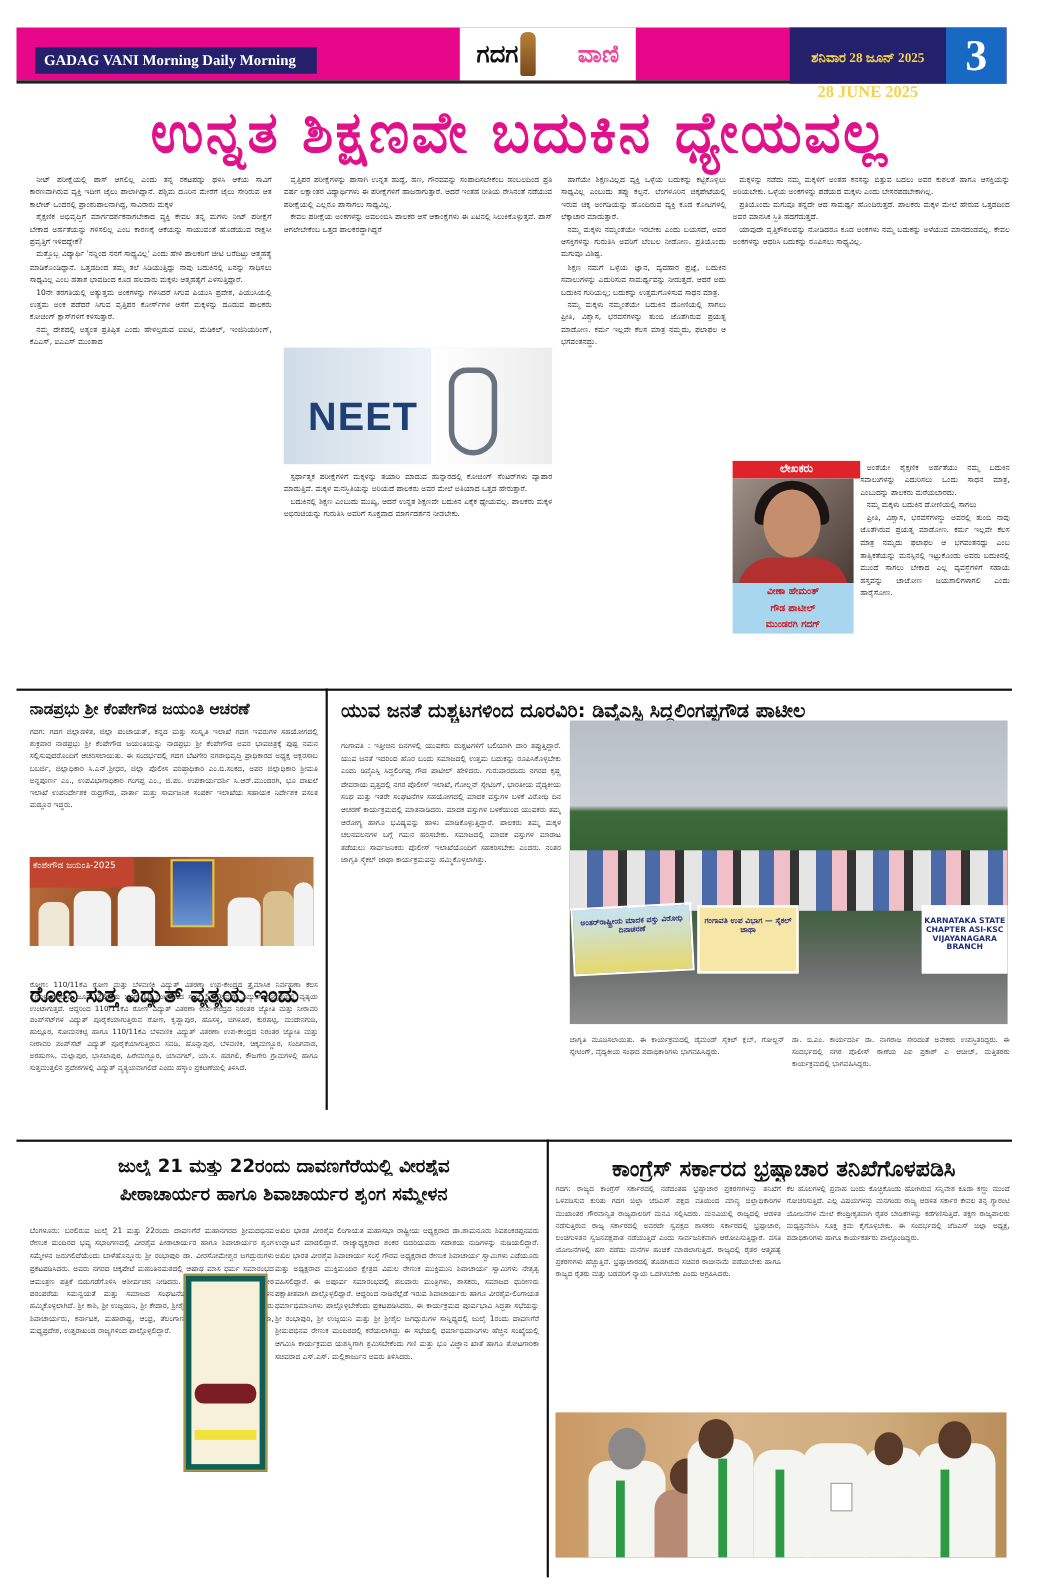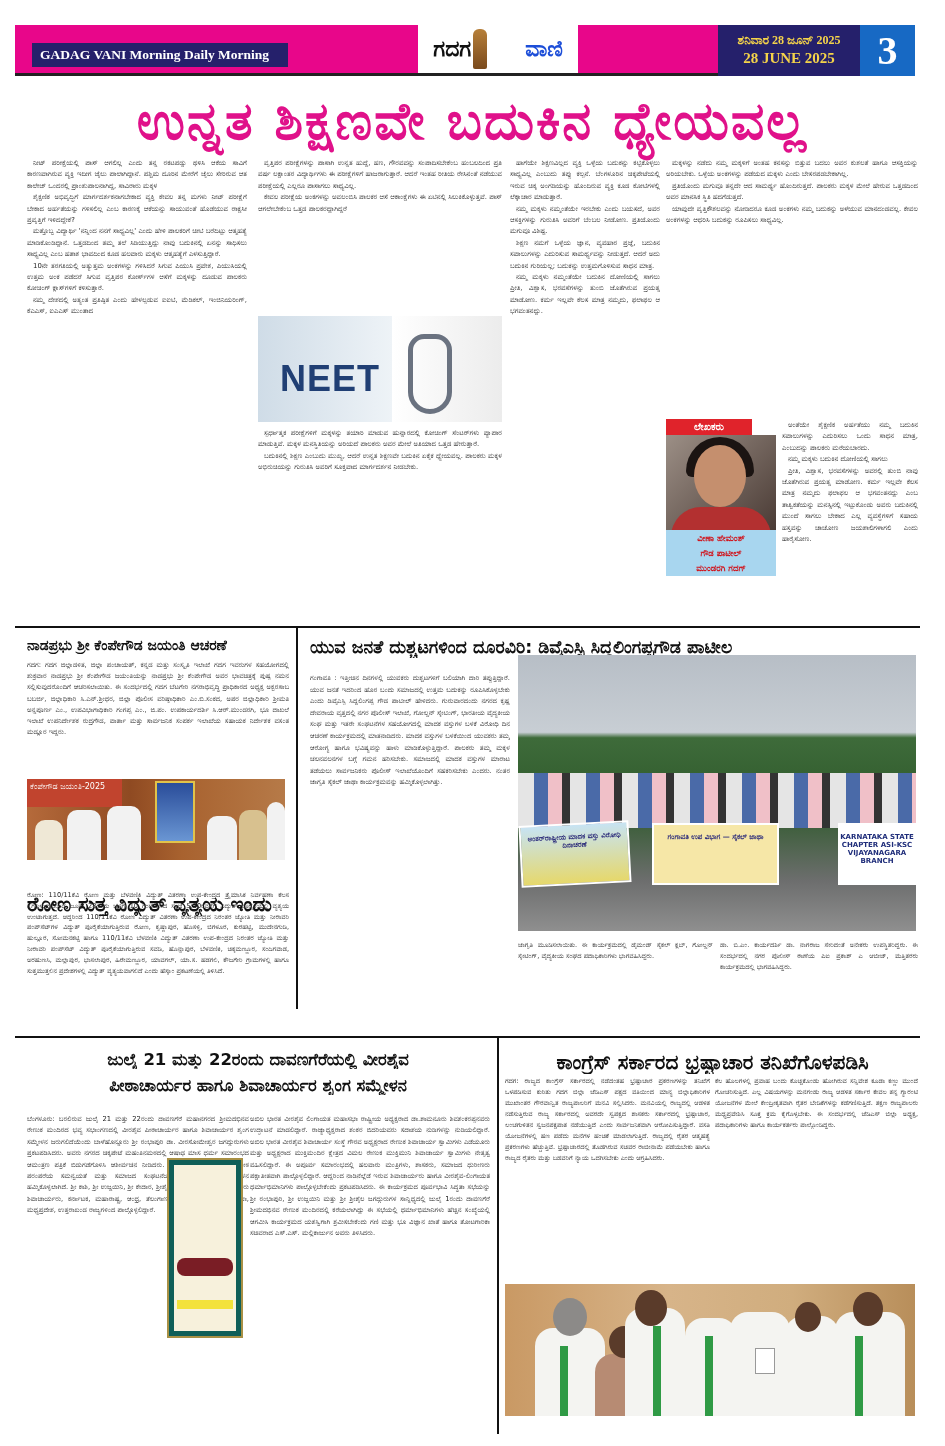--- a/index.html
+++ b/index.html
@@ -3,35 +3,35 @@
 <meta charset="utf-8">
 <style>
 *{box-sizing:border-box;margin:0;padding:0}
 body{width:945px;height:1446px;background:#fff;font-family:"DejaVu Sans",sans-serif;color:#111;position:relative;overflow:hidden}
 .abs{position:absolute}
 .masthead{left:15px;top:25px;width:900px;height:48px;background:#e8068a}
 .mast-line{left:15px;top:73px;width:900px;height:3px;background:#222}
 .edition{left:32px;top:43px;width:256px;height:24px;background:#25206b;color:#fff;font-family:"Liberation Serif",serif;font-weight:bold;font-size:13.5px;line-height:24px;padding-left:8px}
 .logo{left:418px;top:25px;width:160px;height:48px;background:#fff;display:flex;align-items:center;justify-content:center;font-family:Liberation Serif, serif;font-weight:bold;font-size:22px}
 .logo .g{color:#111}
-.logo .v{color:#1d4ed8;margin-left:36px}
+.logo .v{color:#ec4899;margin-left:36px}
 .logo .fig{display:inline-block;width:14px;height:40px;background:linear-gradient(#b7803a,#7a4a1d);border-radius:6px 6px 2px 2px;margin:0 2px}
 .datebox{left:718px;top:25px;width:142px;height:51px;background:#25206b;color:#f4d34a;font-family:"Liberation Serif",serif;font-weight:bold;text-align:center}
-.datebox .kn{font-size:12px;margin-top:8px}
-.datebox .en{font-size:15px;margin-top:2px}
+.datebox .kn{font-size:12px;margin-top:20px}
+.datebox .en{font-size:15px;margin-top:16px}
 .pageno{left:860px;top:25px;width:55px;height:51px;background:#1769c4;color:#fff;font-family:"Liberation Serif",serif;font-size:40px;font-weight:bold;text-align:center;line-height:51px}
 .headline{left:20px;top:88px;width:905px;text-align:center;color:#e0118a;font-size:52px;font-weight:bold;letter-spacing:2px;line-height:66px}
 .col{font-size:6.9px;line-height:11.4px;text-align:justify;color:#222;overflow:hidden}
 .col p{text-indent:6px}
 .img{overflow:hidden}
 .neet{left:258px;top:316px;width:244px;height:106px;background:linear-gradient(90deg,#cfdce7 0%,#eef3f7 55%,#f6f6f6 100%)}
 .neet .txt{position:absolute;left:22px;top:42px;font-family:"Liberation Sans",sans-serif;font-weight:bold;font-size:36px;color:#203f74;letter-spacing:1px}
 .neet .coat{position:absolute;right:0;top:0;width:110px;height:106px;background:linear-gradient(90deg,#fff,#ececec)}
 .neet .steth{position:absolute;right:50px;top:18px;width:44px;height:80px;border:5px solid #6a7280;border-radius:22px 22px 30px 30px}
-.author-tag{left:666px;top:419px;width:86px;height:16px;background:#e0232b;color:#fff;font-size:10px;text-align:center;line-height:16px;font-weight:bold}
+.author-tag{left:666px;top:419px;width:116px;height:16px;background:#e0232b;color:#fff;font-size:10px;text-align:center;line-height:16px;font-weight:bold}
 .author-photo{left:666px;top:435px;width:110px;height:95px;background:linear-gradient(135deg,#9c8f86,#4a3b35);overflow:hidden}
 .author-photo .face{position:absolute;left:28px;top:10px;width:52px;height:62px;background:#c58f6e;border-radius:50%}
 .author-photo .hair{position:absolute;left:20px;top:2px;width:68px;height:40px;background:#1b1412;border-radius:34px 34px 6px 6px}
 .author-photo .sari{position:absolute;left:5px;top:72px;width:100px;height:30px;background:#b33030;border-radius:40px 40px 0 0}
 .author-name{left:666px;top:530px;width:110px;height:46px;background:#a8d6ef;color:#d0141c;font-size:8.5px;text-align:center;line-height:15px;font-weight:bold;padding-top:1px}
 .rule-h{height:2px;background:#111}
 .rule-v{width:2px;background:#111}
 .sec-title{font-weight:bold;color:#111;white-space:nowrap;overflow:hidden}
 .kem-img{left:27px;top:779px;width:258px;height:81px;background:linear-gradient(90deg,#b56a3b 0%,#8f4a22 40%,#a8622f 60%,#b67a48 100%)}
 .kem-img .banner{position:absolute;left:0;top:0;width:95px;height:28px;background:#c1442e;color:#fff;font-size:8px;padding:3px}
@@ -133,21 +133,21 @@
 </div>
 
 <div class="abs sec-title" style="left:27px;top:892px;width:262px;font-size:20px">ರೋಣ ಸುತ್ತ ವಿದ್ಯುತ್ ವ್ಯತ್ಯಯ ಇಂದು</div>
 <div class="abs col" style="left:27px;top:890px;width:262px;height:116px;font-size:6.6px;line-height:10.8px">ರೋಣ: 110/11ಕೆವಿ ರೋಣ ಮತ್ತು ಬೆಳವಣಿಕಿ ವಿದ್ಯುತ್ ವಿತರಣಾ ಉಪ-ಕೇಂದ್ರದ ತ್ರೈಮಾಸಿಕ ನಿರ್ವಹಣಾ ಕೆಲಸ ಕೈಗೊಳ್ಳುವುದರಿಂದ ಜೂನ್ 28ರಂದು ಬೆಳಿಗ್ಗೆ 10 ಗಂಟೆಯಿಂದ ಸಂಜೆ 5:30ರವರೆಗೆ ವಿದ್ಯುತ್ ಪೂರೈಕೆಯಲ್ಲಿ ವ್ಯತ್ಯಯ ಉಂಟಾಗುತ್ತದೆ. ಆದ್ದರಿಂದ 110/11ಕೆವಿ ರೋಣ ವಿದ್ಯುತ್ ವಿತರಣಾ ಉಪ-ಕೇಂದ್ರದ ನಿರಂತರ ಜ್ಯೋತಿ ಮತ್ತು ನೀರಾವರಿ ಪಂಪ್‌ಸೆಟ್‌ಗಳ ವಿದ್ಯುತ್ ಪೂರೈಕೆಯಾಗುತ್ತಿರುವ ರೋಣ, ಕೃಷ್ಣಾಪುರ, ಹೊಸಳ್ಳಿ, ಜಿಗಳೂರ, ಕುರಹಟ್ಟಿ, ಮುದೇನಗುಡಿ, ಹುಲ್ಲೂರ, ಸೋಮನಕಟ್ಟಿ ಹಾಗೂ 110/11ಕೆವಿ ಬೆಳವಣಿಕಿ ವಿದ್ಯುತ್ ವಿತರಣಾ ಉಪ-ಕೇಂದ್ರದ ನಿರಂತರ ಜ್ಯೋತಿ ಮತ್ತು ನೀರಾವರಿ ಪಂಪ್‌ಸೆಟ್ ವಿದ್ಯುತ್ ಪೂರೈಕೆಯಾಗುತ್ತಿರುವ ಸವಡಿ, ಹೊನ್ನಾಪುರ, ಬೆಳವಣಿಕಿ, ಚಿಕ್ಕಮಣ್ಣೂರ, ಸಂದಿಗವಾಡ, ಅರಹುಣಸಿ, ಮಲ್ಲಾಪುರ, ಭಾಸಲಾಪುರ, ಹಿರೇಮಣ್ಣೂರ, ಯಾವಗಲ್, ಯಾ.ಸ. ಹಡಗಲಿ, ಕೌಜಗೇರಿ ಗ್ರಾಮಗಳಲ್ಲಿ ಹಾಗೂ ಸುತ್ತಮುತ್ತಲಿನ ಪ್ರದೇಶಗಳಲ್ಲಿ ವಿದ್ಯುತ್ ವ್ಯತ್ಯಯವಾಗಲಿದೆ ಎಂದು ಹೆಸ್ಕಾಂ ಪ್ರಕಟಣೆಯಲ್ಲಿ ತಿಳಿಸಿದೆ.</div>
 
 <div class="abs sec-title" style="left:310px;top:637px;width:610px;font-size:17.5px">ಯುವ ಜನತೆ ದುಶ್ಚಟಗಳಿಂದ ದೂರವಿರಿ: ಡಿವೈಎಸ್ಪಿ ಸಿದ್ದಲಿಂಗಪ್ಪಗೌಡ ಪಾಟೀಲ</div>
 <div class="abs col" style="left:310px;top:673px;width:200px;height:335px;font-size:6.8px;line-height:11.6px">ಗಂಗಾವತಿ : ಇತ್ತೀಚಿನ ದಿನಗಳಲ್ಲಿ ಯುವಕರು ದುಶ್ಚಟಗಳಿಗೆ ಬಲಿಯಾಗಿ ದಾರಿ ತಪ್ಪುತ್ತಿದ್ದಾರೆ. ಯುವ ಜನತೆ ಇದರಿಂದ ಹೊರ ಬಂದು ಸಮಾಜದಲ್ಲಿ ಉತ್ತಮ ಬದುಕನ್ನು ರೂಪಿಸಿಕೊಳ್ಳಬೇಕು ಎಂದು ಡಿವೈಎಸ್ಪಿ ಸಿದ್ದಲಿಂಗಪ್ಪ ಗೌಡ ಪಾಟೀಲ್ ಹೇಳಿದರು. ಗುರುವಾರದಂದು ನಗರದ ಕೃಷ್ಣ ದೇವರಾಯ ವೃತ್ತದಲ್ಲಿ ನಗರ ಪೊಲೀಸ್ ಇಲಾಖೆ, ಗೋಲ್ಡನ್ ಸ್ಕೇಟಿಂಗ್, ಭಾರತೀಯ ವೈದ್ಯಕೀಯ ಸಂಘ ಮತ್ತು ಇತರೇ ಸಂಘಟನೆಗಳ ಸಹಯೋಗದಲ್ಲಿ ಮಾದಕ ವಸ್ತುಗಳ ಬಳಕೆ ವಿರೋಧಿ ದಿನ ಆಚರಣೆ ಕಾರ್ಯಕ್ರಮದಲ್ಲಿ ಮಾತನಾಡಿದರು. ಮಾದಕ ವಸ್ತುಗಳ ಬಳಕೆಯಿಂದ ಯುವಕರು ತಮ್ಮ ಆರೋಗ್ಯ ಹಾಗೂ ಭವಿಷ್ಯವನ್ನು ಹಾಳು ಮಾಡಿಕೊಳ್ಳುತ್ತಿದ್ದಾರೆ. ಪಾಲಕರು ತಮ್ಮ ಮಕ್ಕಳ ಚಲನವಲನಗಳ ಬಗ್ಗೆ ಗಮನ ಹರಿಸಬೇಕು. ಸಮಾಜದಲ್ಲಿ ಮಾದಕ ವಸ್ತುಗಳ ಮಾರಾಟ ತಡೆಯಲು ಸಾರ್ವಜನಿಕರು ಪೊಲೀಸ್ ಇಲಾಖೆಯೊಂದಿಗೆ ಸಹಕರಿಸಬೇಕು ಎಂದರು. ನಂತರ ಜಾಗೃತಿ ಸೈಕಲ್ ಜಾಥಾ ಕಾರ್ಯಕ್ರಮವನ್ನು ಹಮ್ಮಿಕೊಳ್ಳಲಾಗಿತ್ತು.</div>
 <div class="abs img rally-img">
   <div class="crowd"></div>
   <div class="ban" style="left:2px;width:110px;background:linear-gradient(#c7e3f3,#e6d86b);transform:rotate(-3deg)">ಅಂತರ್‌ರಾಷ್ಟ್ರೀಯ ಮಾದಕ ವಸ್ತು ವಿರೋಧಿ ದಿನಾಚರಣೆ</div>
-  <div class="ban" style="left:134px;width:127px;background:#f6e7a7">ಗಂಗಾವತಿ ಉಪ ವಿಭಾಗ — ಸೈಕಲ್ ಜಾಥಾ</div>
+  <div class="ban" style="left:116px;width:92px;background:#f6e7a7">ಗಂಗಾವತಿ ಉಪ ವಿಭಾಗ — ಸೈಕಲ್ ಜಾಥಾ</div>
   <div class="ban" style="left:320px;width:78px;background:#ffffff;color:#1f2d7a">KARNATAKA STATE CHAPTER ASI-KSC VIJAYANAGARA BRANCH</div>
 </div>
 <div class="abs col" style="left:518px;top:940px;width:195px;height:66px;font-size:6.6px;line-height:10.8px">ಜಾಗೃತಿ ಮೂಡಿಸಲಾಯಿತು. ಈ ಕಾರ್ಯಕ್ರಮದಲ್ಲಿ ಡೈಮಂಡ್ ಸೈಕಲ್ ಕ್ಲಬ್, ಗೋಲ್ಡನ್ ಸ್ಕೇಟಿಂಗ್, ವೈದ್ಯಕೀಯ ಸಂಘದ ಪದಾಧಿಕಾರಿಗಳು ಭಾಗವಹಿಸಿದ್ದರು.</div>
 <div class="abs col" style="left:720px;top:940px;width:198px;height:66px;font-size:6.6px;line-height:10.8px">ಡಾ. ಬಿ.ಎಂ. ಕಾರ್ಯದರ್ಶಿ ಡಾ. ನಾಗರಾಜ ಸೇರಿದಂತೆ ಅನೇಕರು ಉಪಸ್ಥಿತರಿದ್ದರು. ಈ ಸಂದರ್ಭದಲ್ಲಿ ನಗರ ಪೊಲೀಸ್ ಠಾಣೆಯ ಪಿಐ ಪ್ರಕಾಶ್ ಎ ಆಜೀಜ್, ಮತ್ತಿತರರು ಕಾರ್ಯಕ್ರಮದಲ್ಲಿ ಭಾಗವಹಿಸಿದ್ದರು.</div>
 
 <div class="abs rule-h" style="left:15px;top:1036px;width:905px"></div>
 <div class="abs rule-v" style="left:497px;top:1036px;height:398px"></div>
 
 <div class="abs sec-title" style="left:27px;top:1050px;width:462px;font-size:16.5px;text-align:center">ಜುಲೈ 21 ಮತ್ತು 22ರಂದು ದಾವಣಗೆರೆಯಲ್ಲಿ ವೀರಶೈವ</div>
 <div class="abs sec-title" style="left:27px;top:1076px;width:462px;font-size:16.5px;text-align:center">ಪೀಠಾಚಾರ್ಯರ ಹಾಗೂ ಶಿವಾಚಾರ್ಯರ ಶೃಂಗ ಸಮ್ಮೇಳನ</div>

